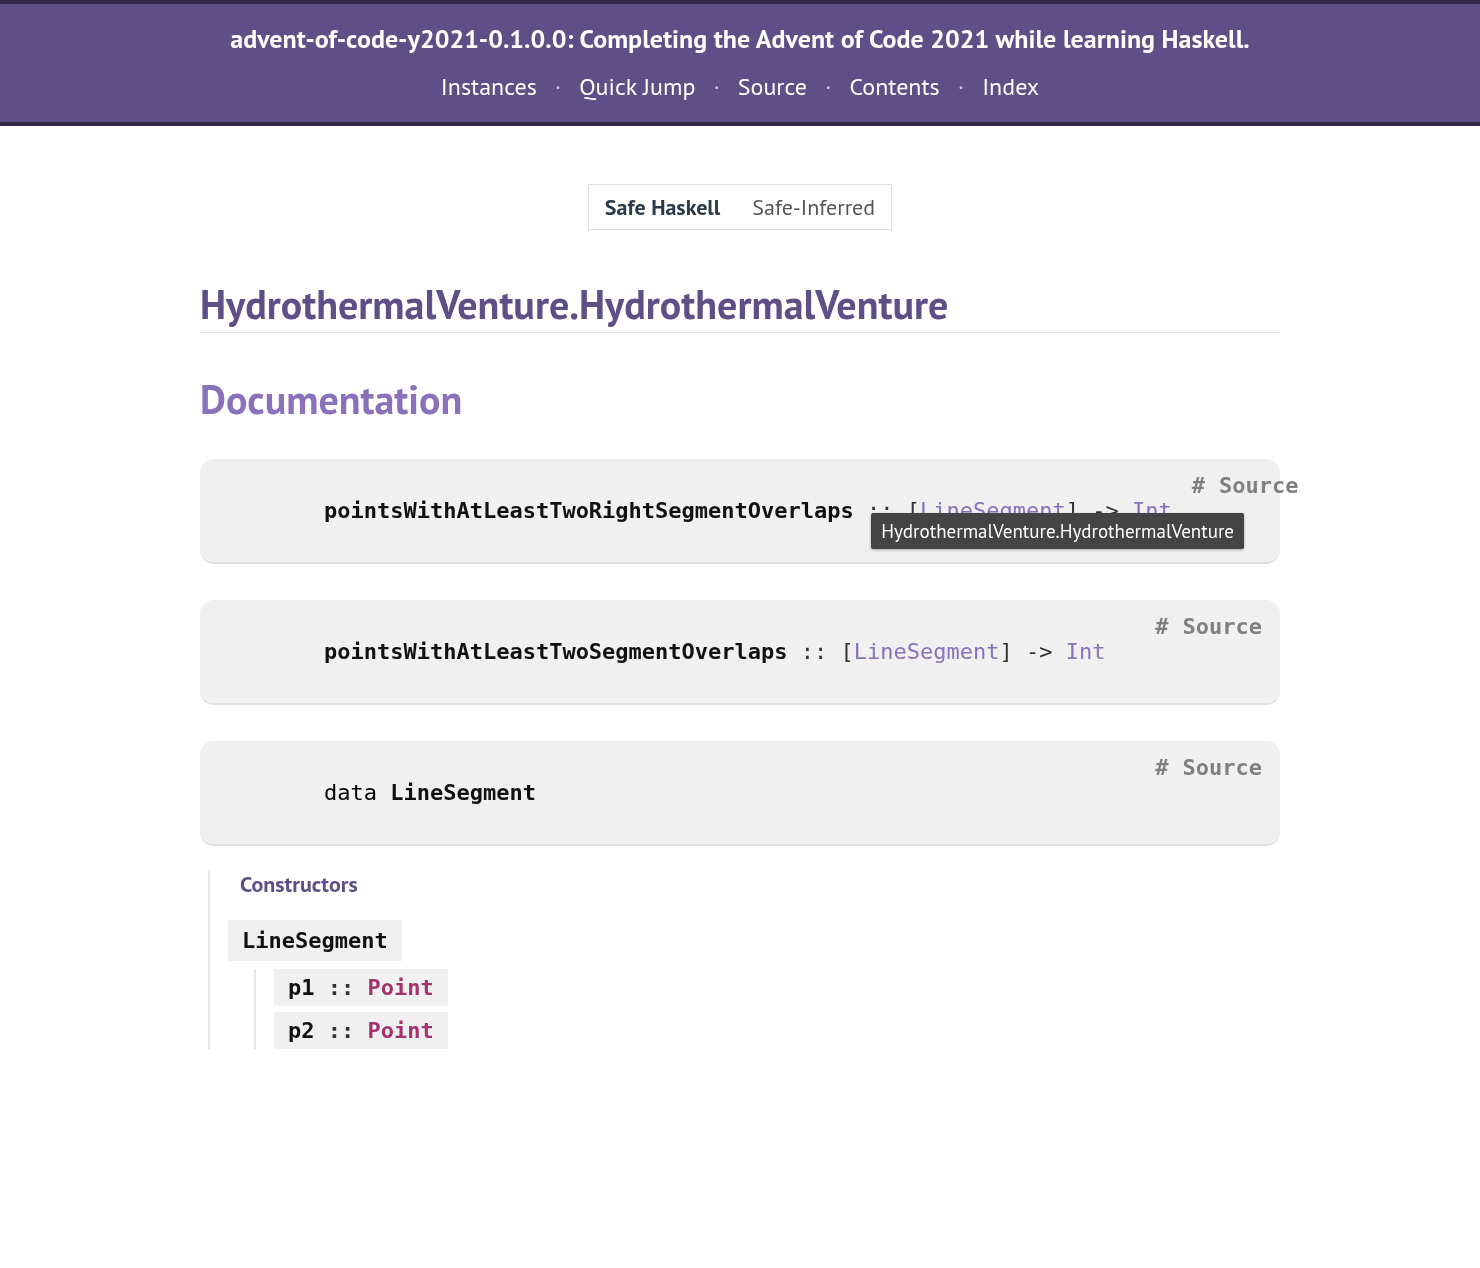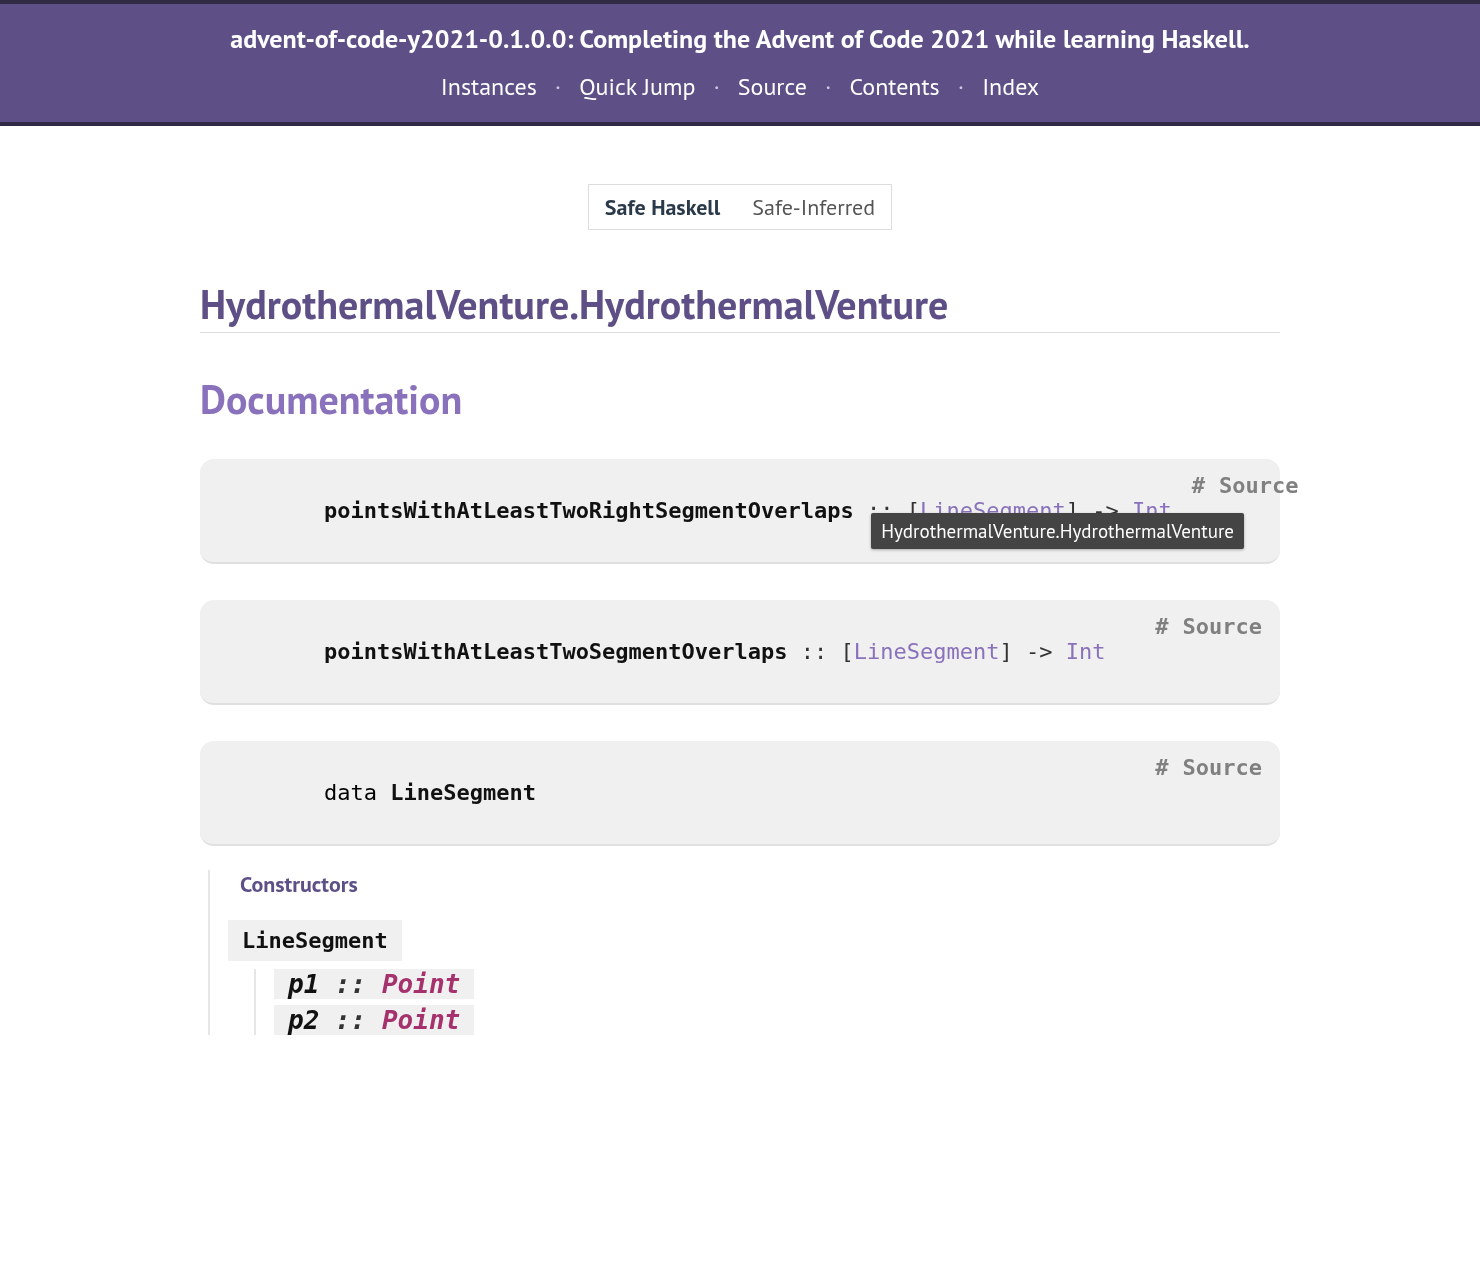--- a/index.html
+++ b/index.html
@@ -126,22 +126,22 @@
     background:var(--grey-bg);
     font-family:"Menlo","Consolas",monospace;
     font-weight:700;font-size:22px;
     padding:8px 14px;color:#111;
   }
   .fields{margin:8px 0 0 26px;border-left:2px solid #e6e6e6;padding-left:18px;}
   .fields ul{list-style:none;padding:0;margin:0;}
   .fields li{
     background:var(--grey-bg);
     font-family:"Menlo","Consolas",monospace;
-    font-size:26px;font-weight:700;
-    padding:0 14px;margin:6px 0;width:max-content;font-style:italic;
+    font-size:22px;font-weight:700;
+    padding:6px 14px;margin:6px 0;width:max-content;
   }
   .fields .fname{color:#111;}
   .fields .ftype{color:var(--constructor-pink);font-weight:700;}
 </style>
 </head>
 <body>
 
 <div class="package-header">
   <p class="caption">advent-of-code-y2021-0.1.0.0: Completing the Advent of Code 2021 while learning Haskell.</p>
   <ul class="links">

